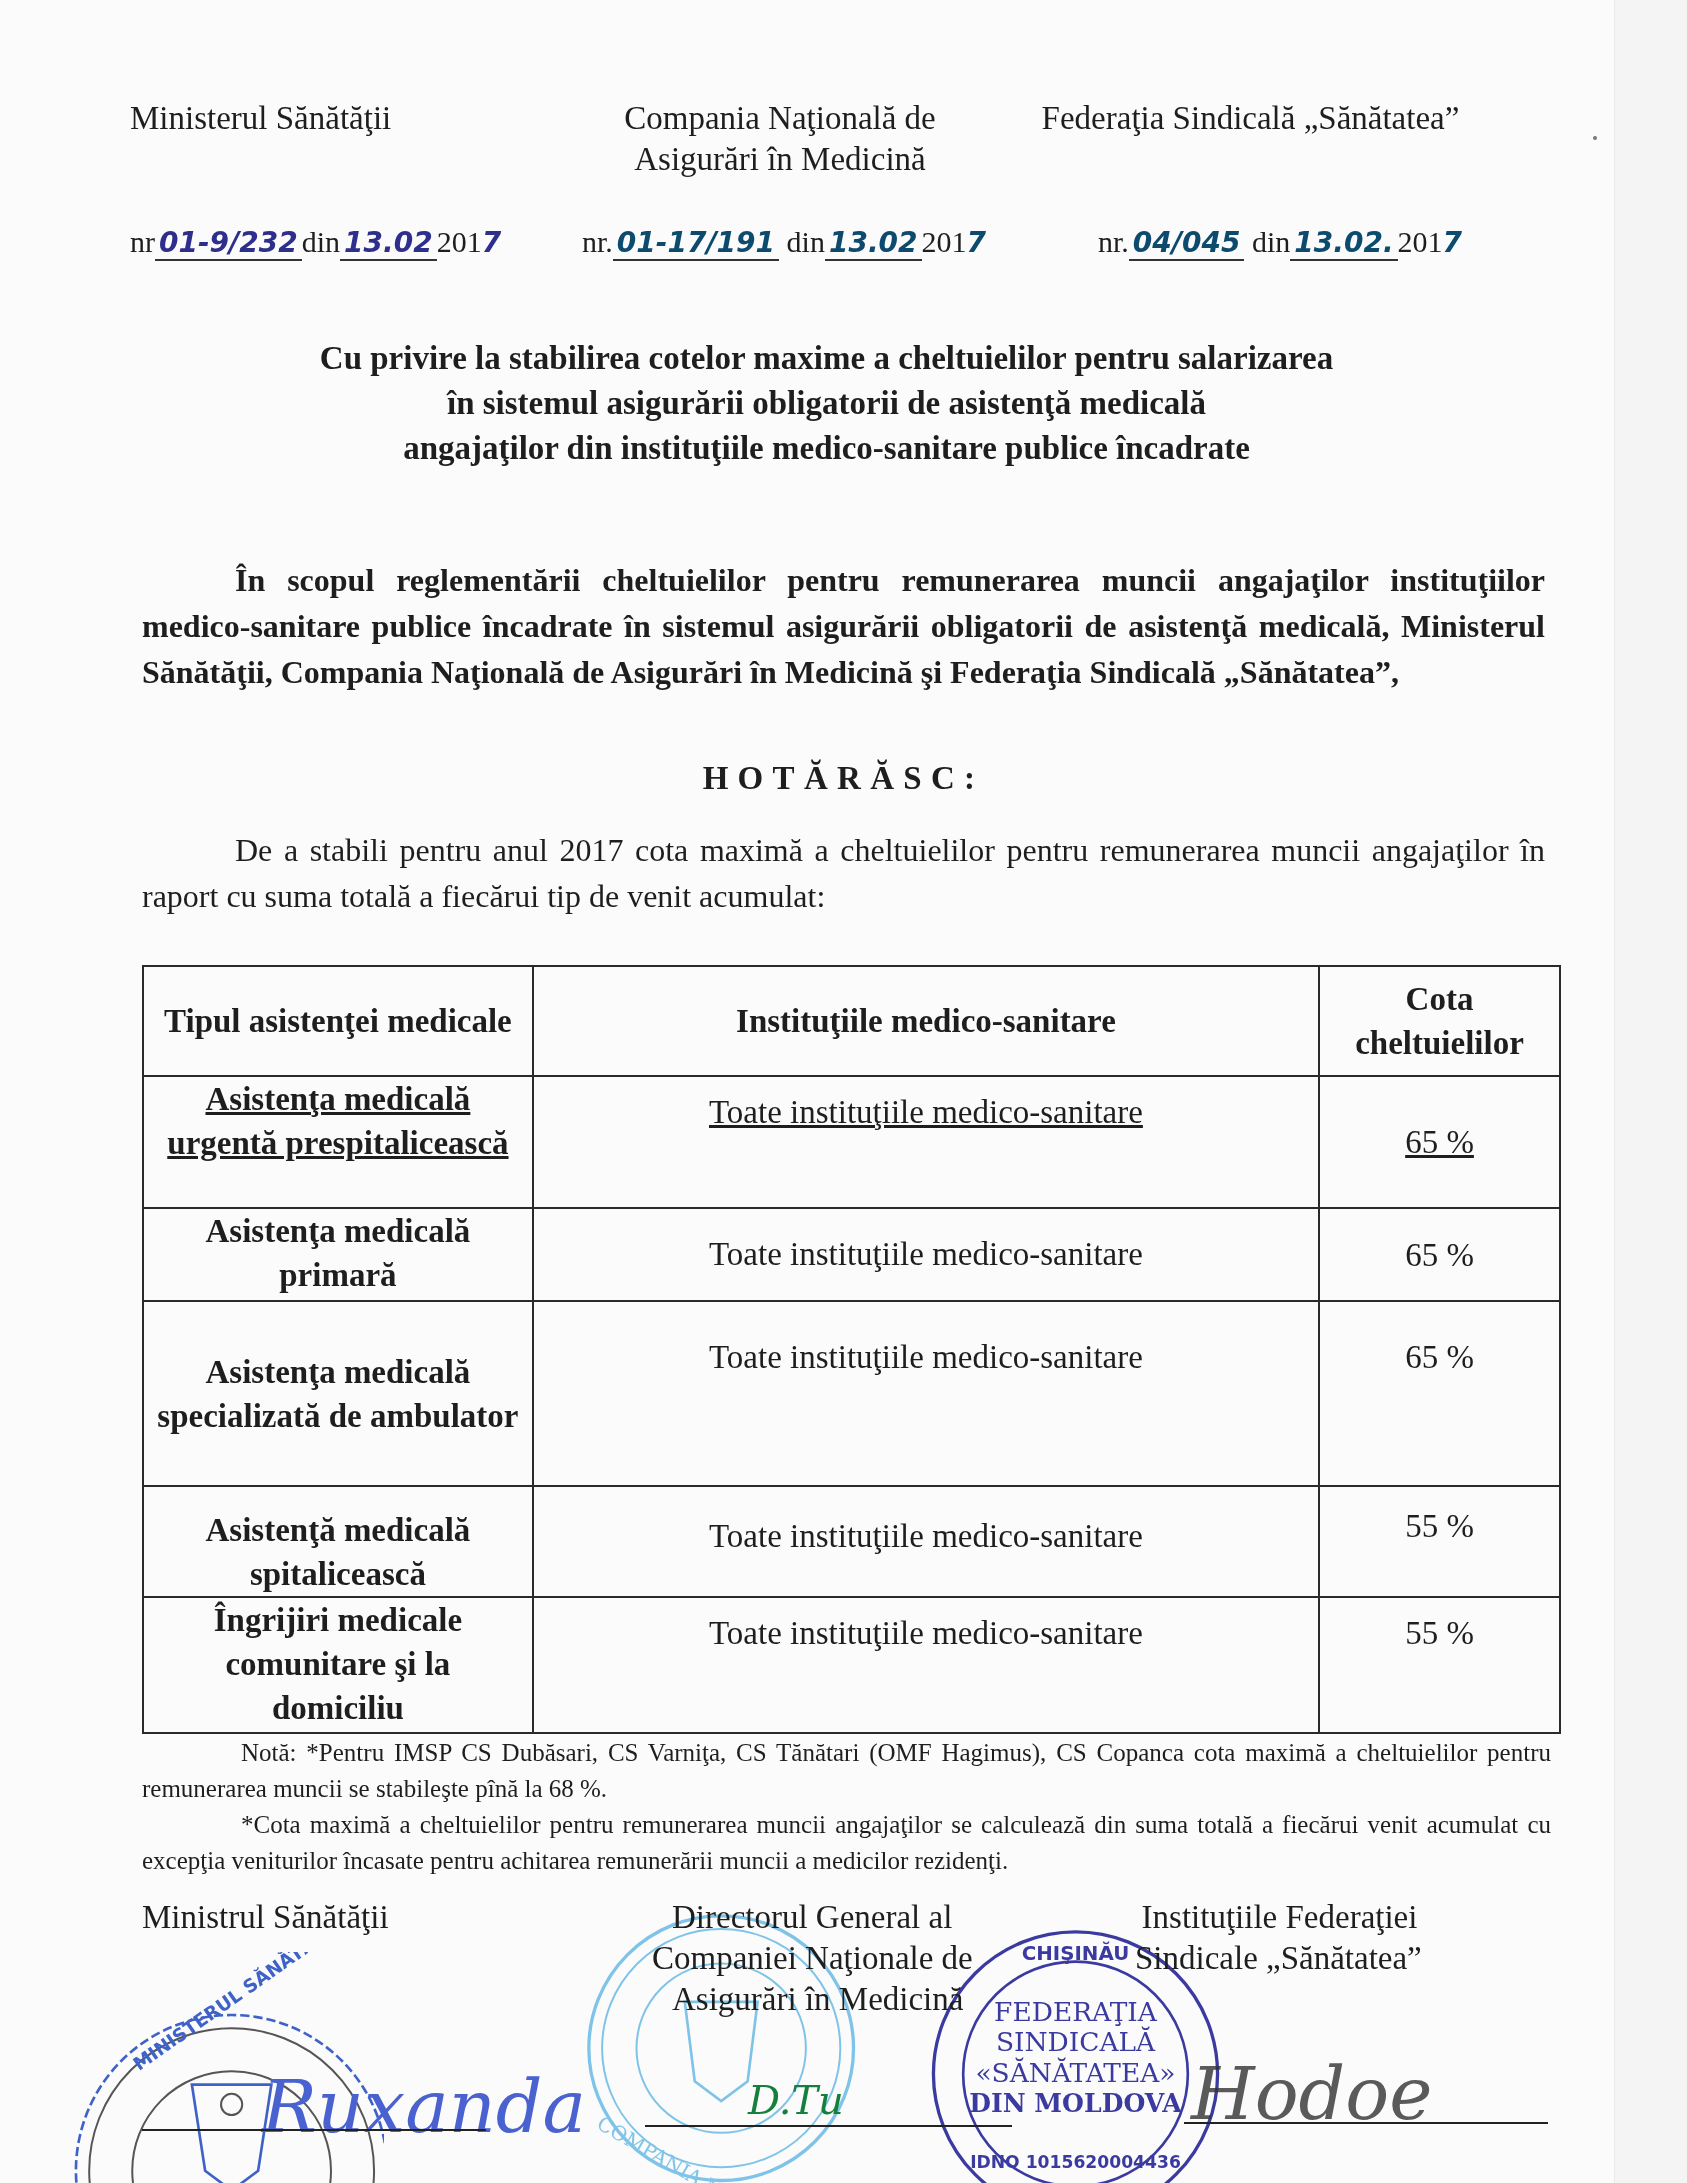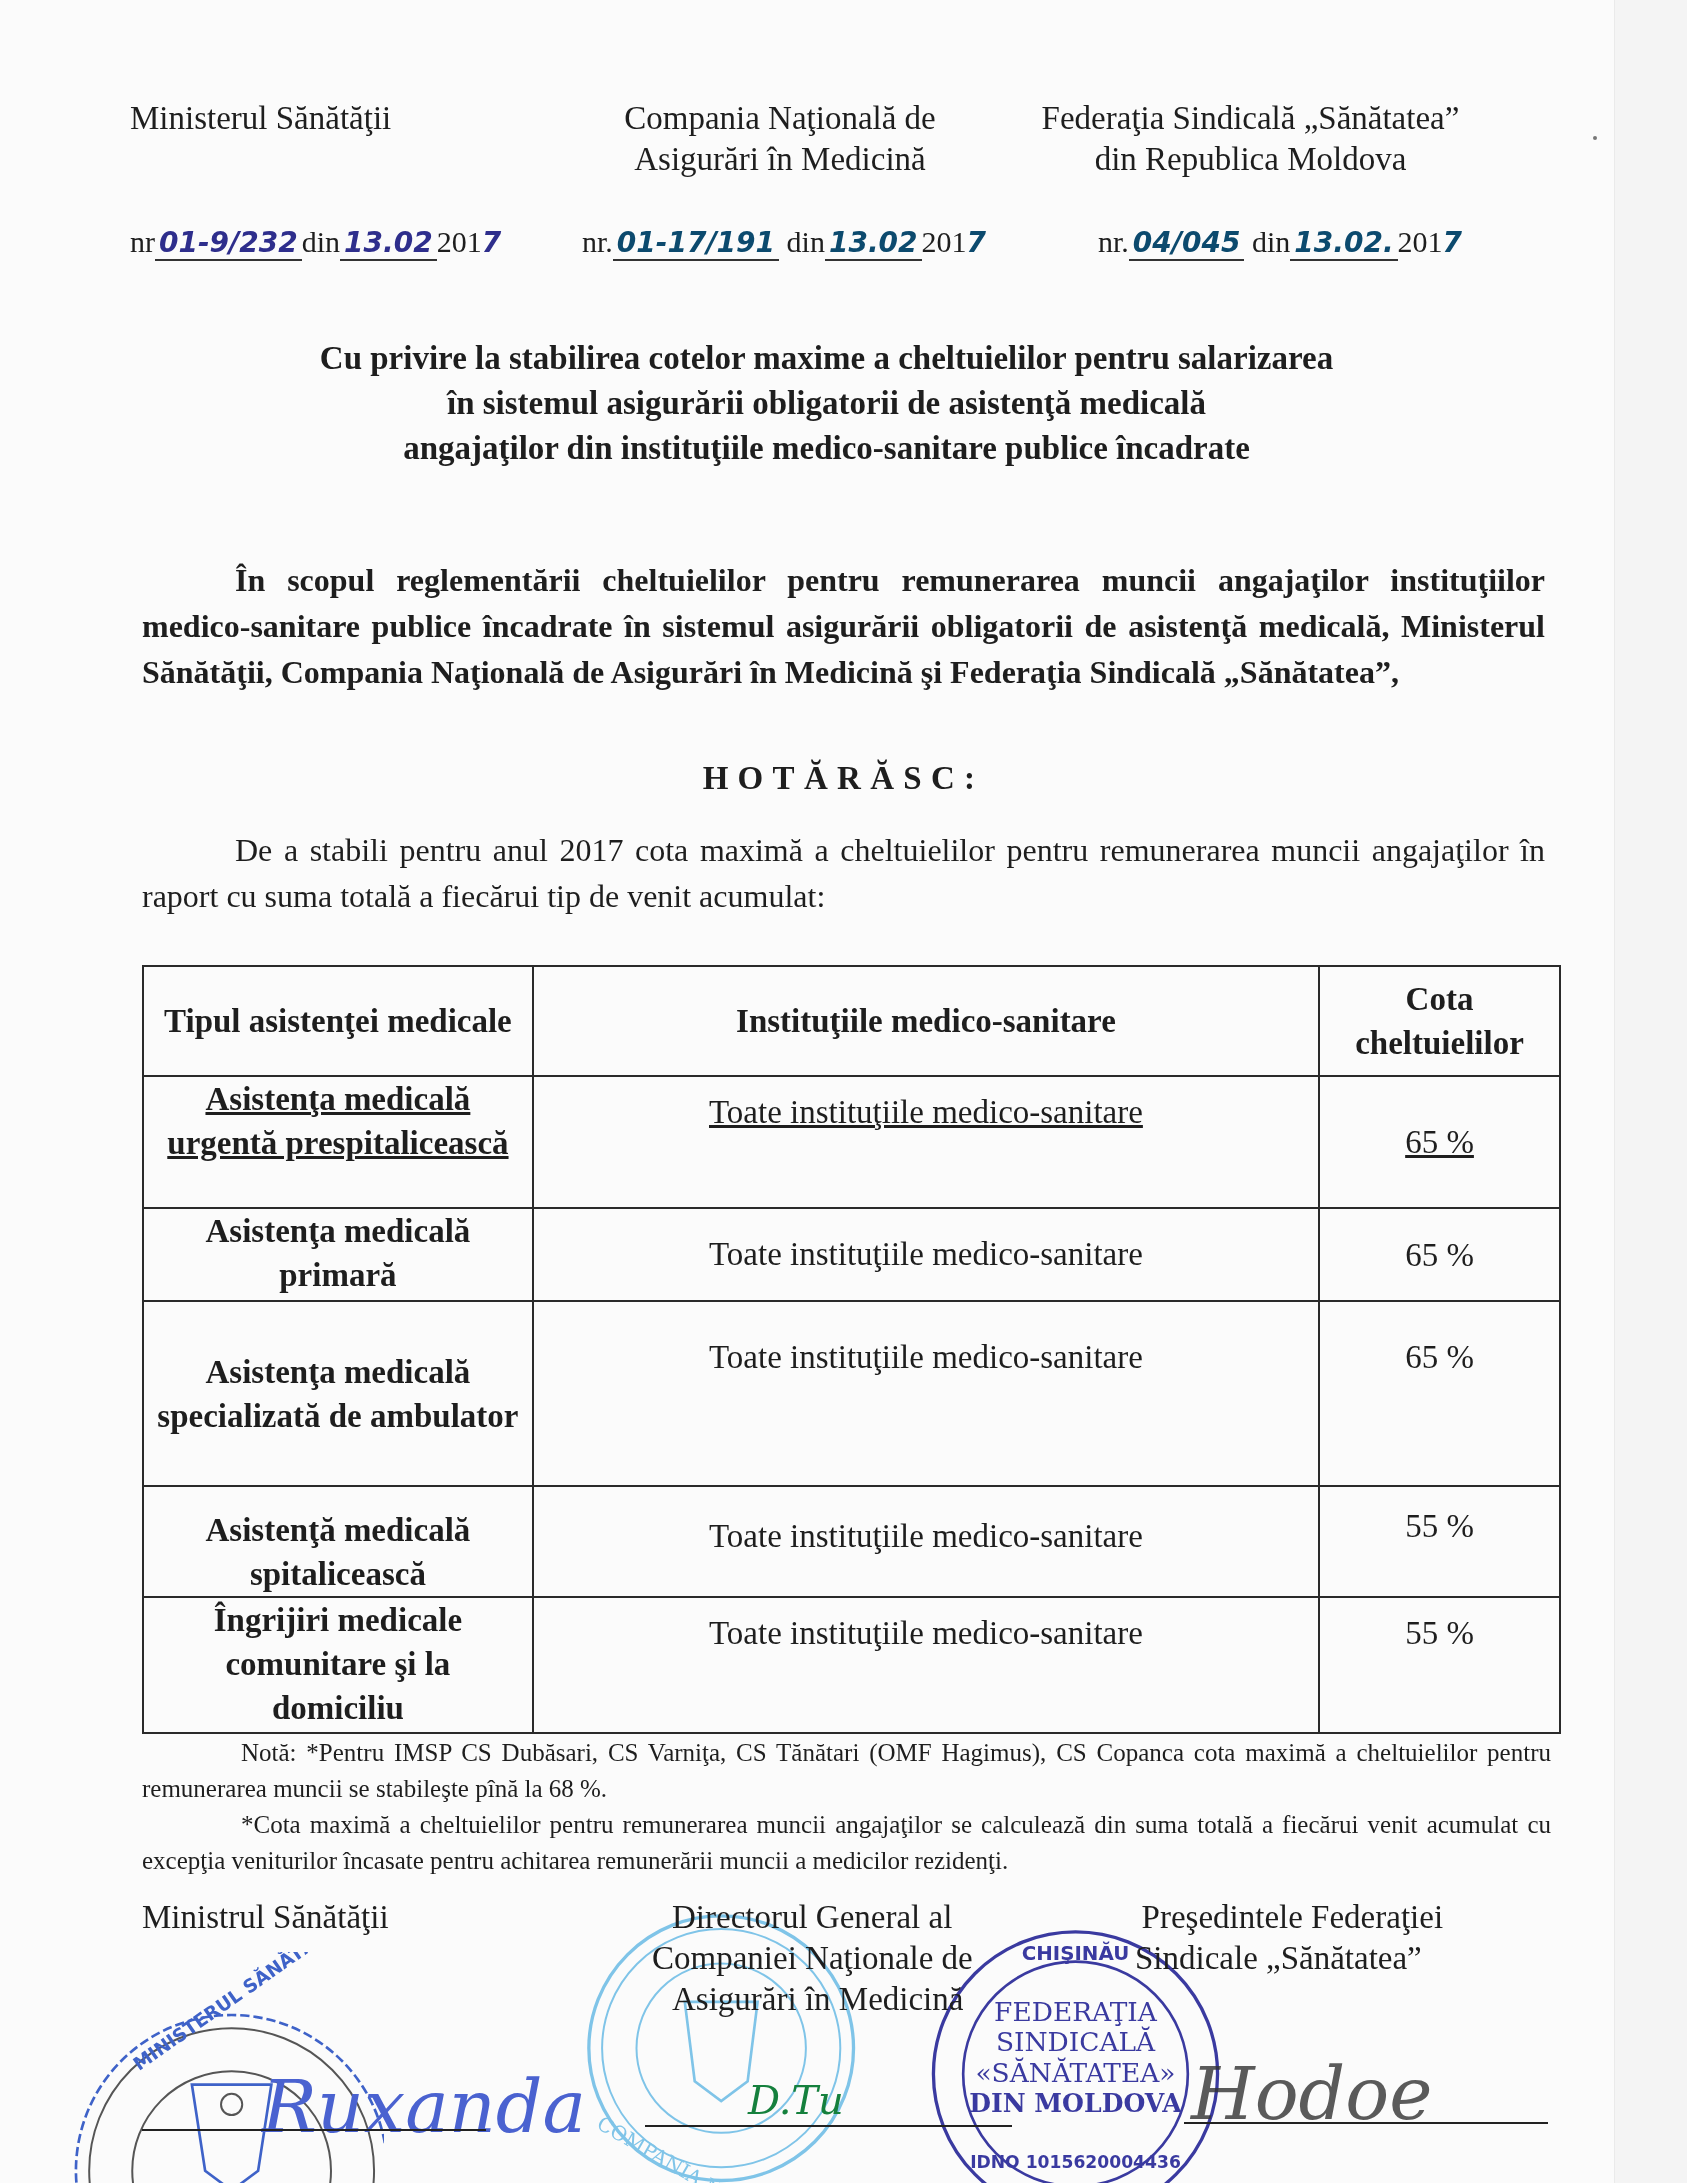--- a/index.html
+++ b/index.html
@@ -42,21 +42,20 @@
 
 <div class="abs org" style="left:130px; top:98px; text-align:left;">
   <div>Ministerul Sănătăţii</div>
 </div>
 <div class="abs org" style="left:595px; top:98px; width:370px;">
   <div>Compania Naţională de</div>
   <div>Asigurări în Medicină</div>
 </div>
 <div class="abs org" style="left:986px; top:98px; width:529px;">
   <div>Federaţia Sindicală „Sănătatea”</div>
-  <div>din Republica Moldova</div>
 </div>
 
 <div class="abs reg" style="left:130px; top:225px;">
   <span>nr</span><span class="hw bold">01-9/232</span><span>din</span><span class="hw bold">13.02</span><span>201</span><span class="hw bold" style="border:none;padding:0;">7</span>
 </div>
 <div class="abs reg" style="left:582px; top:225px;">
   <span>nr.</span><span class="hw light" style="min-width:119px;">01-17/191</span>
   <span>din</span><span class="hw light">13.02</span><span>201</span><span class="hw light" style="border:none;padding:0;">7</span>
 </div>
 <div class="abs reg" style="left:1098px; top:225px;">
@@ -151,21 +150,21 @@
 
 <div class="abs sign" style="left:142px; top:1897px;">
   <div>Ministrul Sănătăţii</div>
 </div>
 <div class="abs sign" style="left:652px; top:1897px;">
   <div style="padding-left:20px;">Directorul General al</div>
   <div>Companiei Naţionale de</div>
   <div style="padding-left:20px;">Asigurări în Medicină</div>
 </div>
 <div class="abs sign" style="left:1135px; top:1897px;">
-  <div style="padding-left:6.6px;">Preşedintele Federaţiei</div>
+  <div style="padding-left:6.6px;">Instituţiile Federaţiei</div>
   <div>Sindicale „Sănătatea”</div>
 </div>
 
 <div class="signature" style="left:218px; top:2064px; font-size:73px; color:#4a62d0;margin-left:44px;">Ruxanda</div>
 <div class="signature" style="left:748px; top:2077px; font-size:40px; color:#15803d;">D.Tu</div>
 <div class="signature" style="left:1191px; top:2051px; font-size:73px; color:#333; opacity:0.8;">Hodoe</div>
 
 <div class="sigline" style="left:142px; top:2129px; width:344px;"></div>
 <div class="sigline" style="left:645px; top:2125px; width:367px;"></div>
 <div class="sigline" style="left:1184px; top:2122px; width:364px;"></div>

